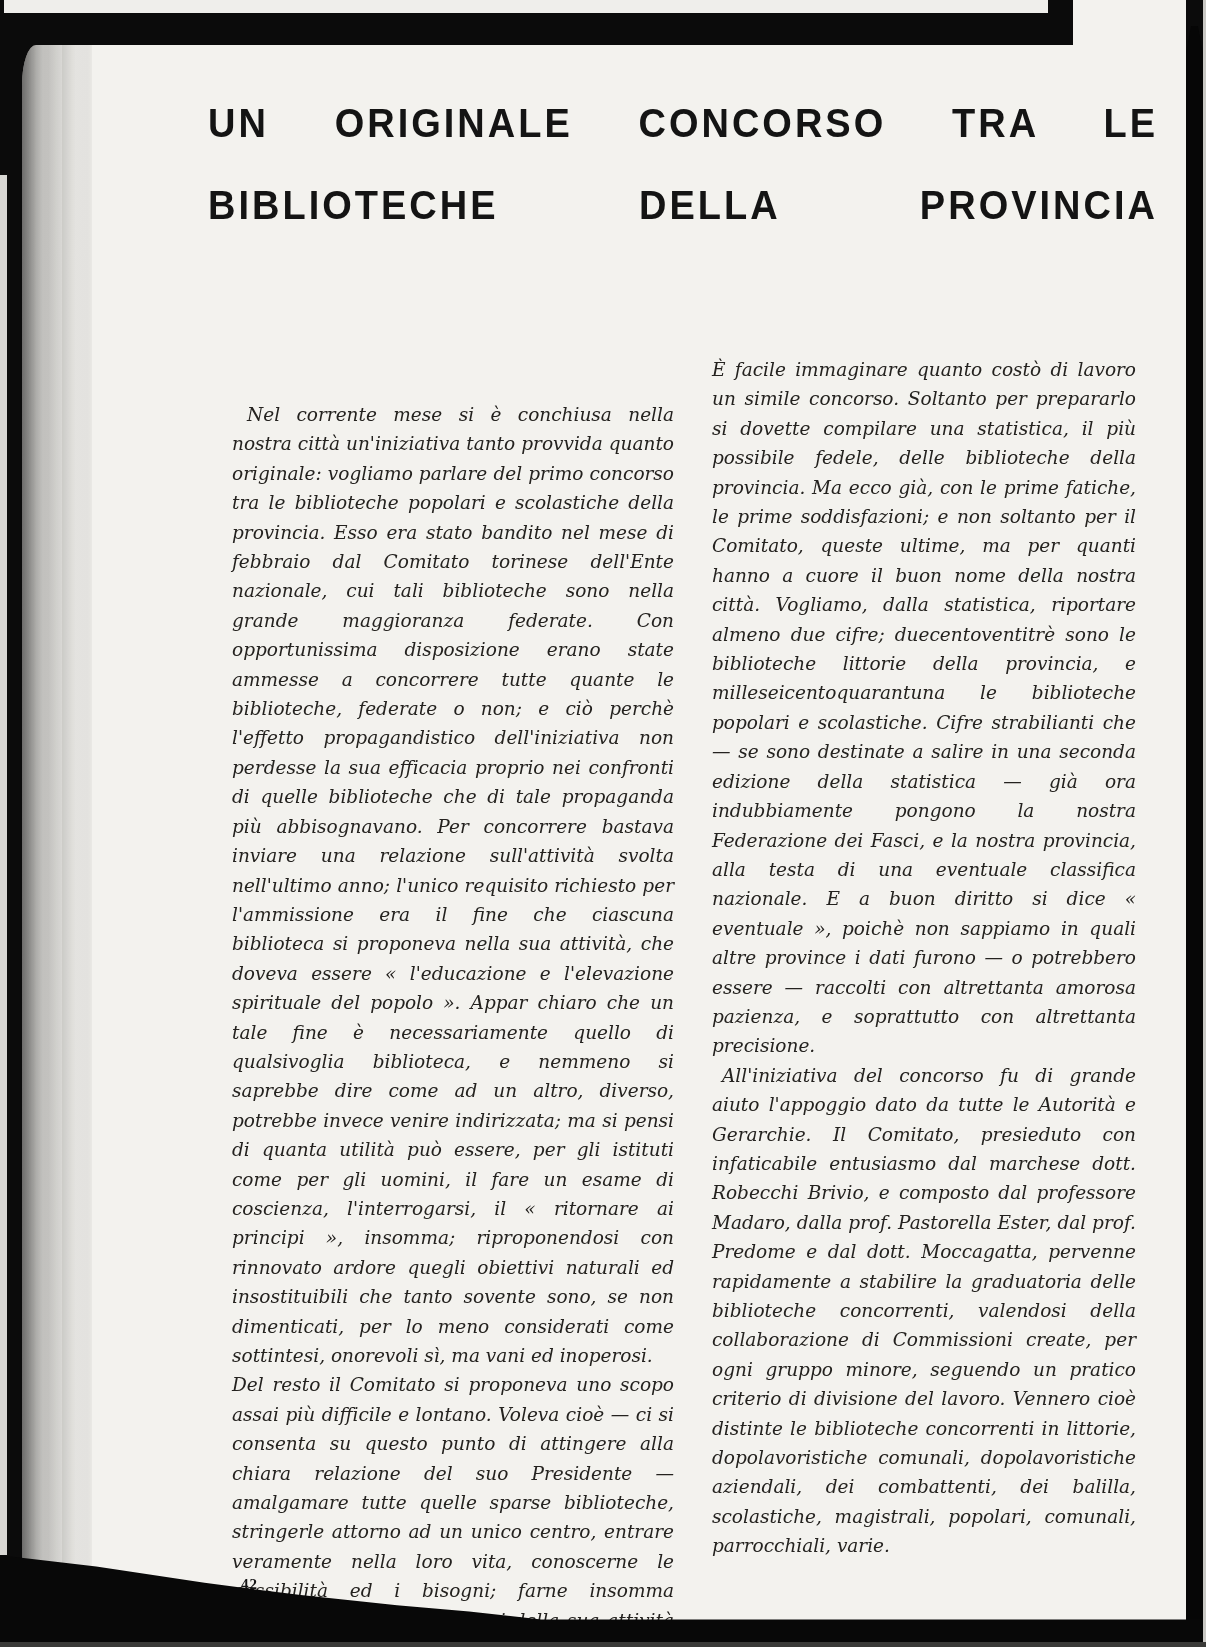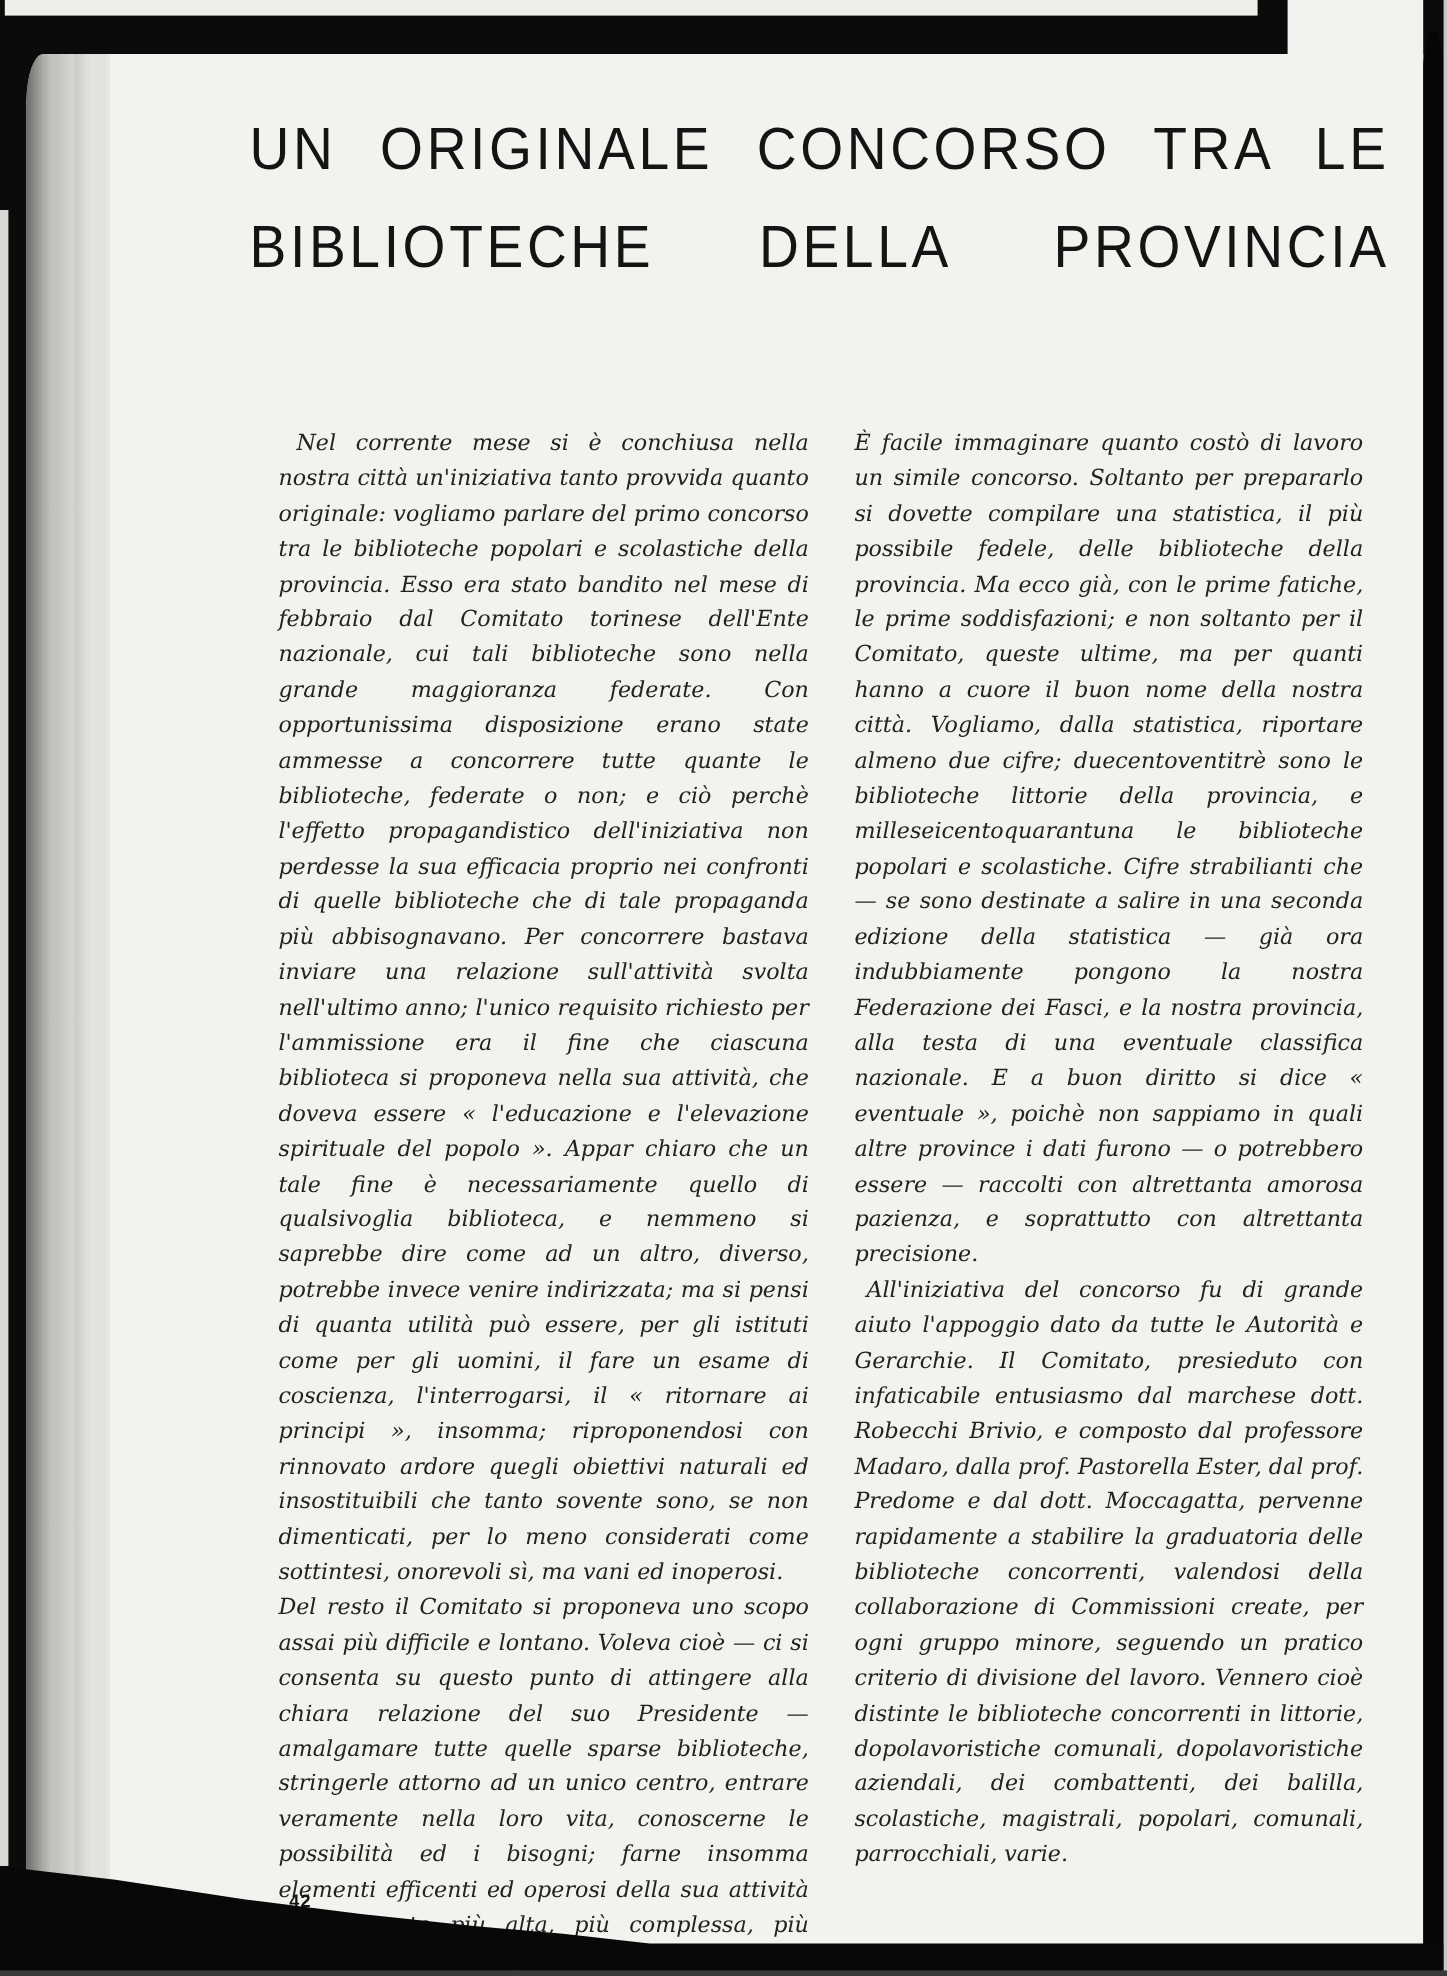--- a/index.html
+++ b/index.html
@@ -54,22 +54,22 @@
         rgba(0,0,0,0.06) 0px, rgba(0,0,0,0.00) 14px, rgba(0,0,0,0.05) 26px,
         rgba(0,0,0,0.00) 40px),
       linear-gradient(90deg, rgba(10,10,10,0.55) 0%, rgba(10,10,10,0.18) 30%, rgba(10,10,10,0.0) 100%);
     border-top-left-radius:14px 40px;
     pointer-events:none;
   }
   
   .title{
     position:absolute;left:208px;top:92px;width:950px;
     font-family:"Liberation Sans", sans-serif;
-    font-weight:400;
-    font-size:46px;
+    font-weight:700;
+    font-size:38px;
     color:#141414;
     letter-spacing:3px;
   }
   .title-line{
     display:block;
     text-align:justify;
     text-align-last:justify;
     line-height:58px;
     height:58px;
     transform:scaleY(1.08);
@@ -81,26 +81,26 @@
     position:absolute;top:355px;
     font-style:italic;
     font-size:18.5px;
     line-height:29.4px;
     color:#24221f;
     text-align:justify;
   }
   .col-left{left:232px;width:442px;}
   .col-right{left:712px;width:424px;}
   .column p{margin:0;}
-  .col-left p.indent-first{text-indent:15px;}
+  .col-left p.indent-first{text-indent:15px;margin-top:45px;}
   .col-right p.indent-first{text-indent:10px;}
   
   .page-number{
     position:absolute;left:241px;top:1576px;
-    font-family:Liberation Sans, sans-serif;
+    font-family:Liberation Serif, serif;
     font-style:normal;
     font-weight:bold;
     font-size:15px;
     color:#141414;
     letter-spacing:1px;
   }
 </style>
 </head>
 <body>
 

